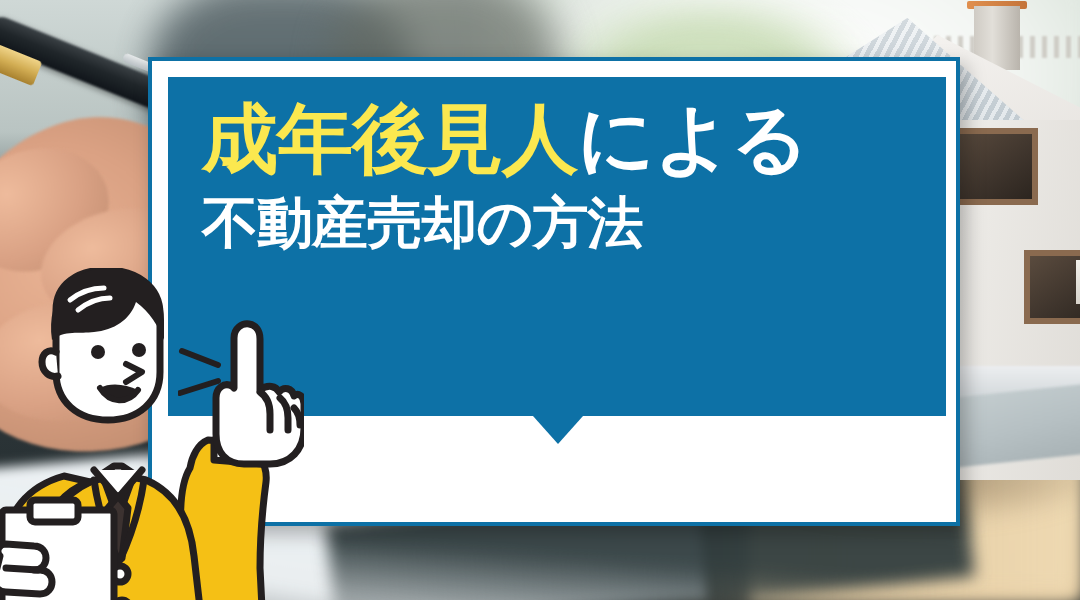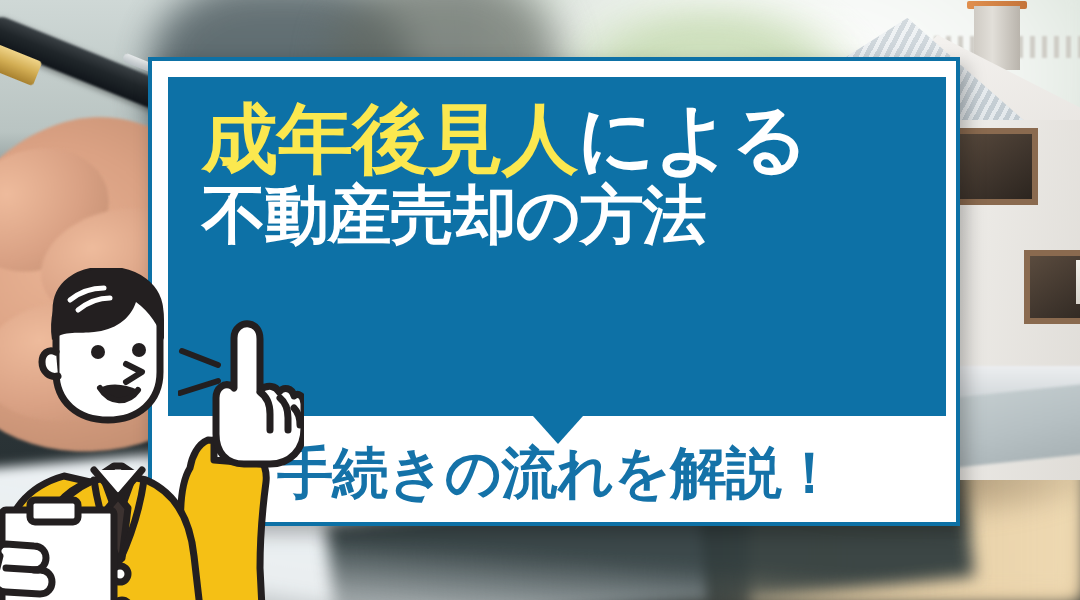--- a/index.html
+++ b/index.html
@@ -182,21 +182,21 @@
     box-sizing:border-box;padding:12px 26px 0 34px;
     display:flex;flex-direction:column;justify-content:flex-start;
   }
   .tline{
     font-family:"DejaVu Sans","Liberation Sans",sans-serif;
     font-weight:bold;color:#ffffff;white-space:nowrap;
     letter-spacing:-.012em;line-height:1;
   }
   .tline1{font-size:76px;margin-top:12px;}
   .tline1 .hl{color:#fbe84f;}
-  .tline2{font-size:64px;margin-top:6px;letter-spacing:-.02em;}
+  .tline2{font-size:56px;margin-top:18px;letter-spacing:-.02em;}
   .tline3{font-size:76px;margin-top:16px;text-align:right;}
   .subtitle{
     position:absolute;left:168px;top:436px;width:778px;height:76px;
     display:flex;align-items:center;justify-content:center;
     font-weight:bold;font-size:56px;color:#1472a8;letter-spacing:-.01em;
     font-family:"DejaVu Sans","Liberation Sans",sans-serif;white-space:nowrap;
   }
 
   
   .mascot{position:absolute;left:-6px;top:268px;width:310px;height:340px;}
@@ -248,21 +248,20 @@
 
   <div class="card"></div>
   <div class="panel"></div>
   <div class="panel-arrow"></div>
 
   <div class="title">
     <div class="tline tline1"><span class="hl">成年後見人</span><span>による</span></div>
     <div class="tline tline2">不動産売却の方法</div>
   </div>
 
-  <div class="subtitle">手続きの流れを解説！</div>
 
   <svg class="emph" viewBox="0 0 70 70">
     <line x1="4" y1="6" x2="40" y2="20" stroke="#231f20" stroke-width="6" stroke-linecap="round"></line>
     <line x1="2" y1="48" x2="40" y2="36" stroke="#231f20" stroke-width="6" stroke-linecap="round"></line>
   </svg>
 
   <div class="mascot">
     <svg viewBox="0 0 310 340" xmlns="http://www.w3.org/2000/svg">
       <g stroke="#231f20" stroke-width="7" stroke-linejoin="round" stroke-linecap="round" fill="none">
 

